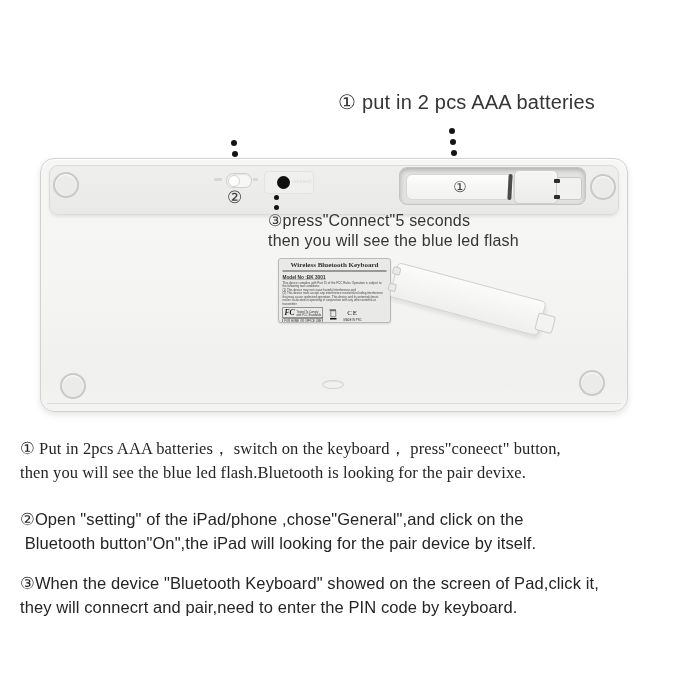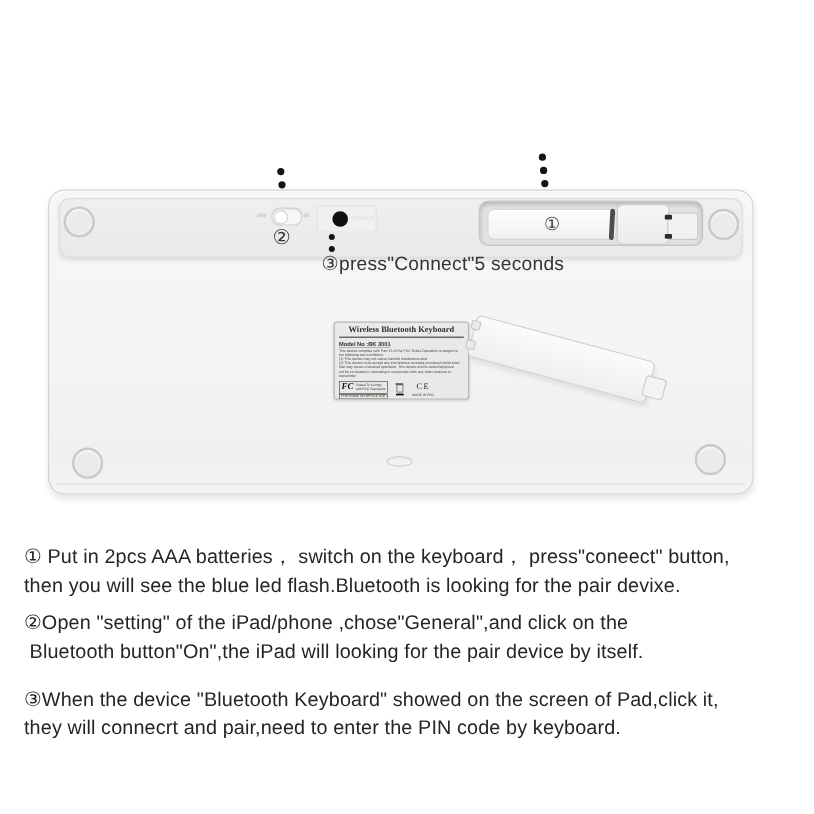--- a/index.html
+++ b/index.html
@@ -84,21 +84,21 @@
     background:linear-gradient(180deg,#f6f6f4,#ececea);
     border:1px solid #cfcfcd;border-radius:5px;
   }
   .bay-tab{
     position:absolute;left:156px;top:9px;width:26px;height:23px;box-sizing:border-box;
     background:#f1f1ef;border:1px solid #c9c9c7;border-radius:3px;
   }
   .tab-tick{position:absolute;width:6px;height:4px;background:#2c2c2a;border-radius:1px;}
   
   .sticker{
-    position:absolute;left:237px;top:109px;width:111px;height:63px;
+    position:absolute;left:237px;top:99px;width:111px;height:63px;
     background:#e9e9e7;border:1px solid #b9b9b7;border-radius:3px;
     box-shadow:0 1px 2px rgba(0,0,0,0.12);overflow:hidden;
   }
   .sticker-inner{
     width:222px;height:126px;transform:scale(0.5);transform-origin:0 0;
     box-sizing:border-box;padding:4px 7px;color:#2e2e2e;
   }
   .sticker-title{
     font-family:"Liberation Serif", serif;font-weight:bold;font-size:14px;
     text-align:center;border-bottom:2px solid #4a4a48;padding-bottom:3px;
@@ -137,29 +137,30 @@
   .oval-indent{
     position:absolute;left:281px;top:221px;width:20px;height:7px;
     border:1px solid #d3d3d1;border-radius:50%;background:#f2f2f0;
     box-shadow:inset 0 1px 1px rgba(0,0,0,0.06);
   }
   
   .para{
     position:absolute;left:20px;width:650px;font-size:16.5px;line-height:24px;
     color:#252525;white-space:pre-line;letter-spacing:0.1px;
   }
-  .para-1{top:452px;}
+  .para-1{top:437px;font-family:Liberation Serif, serif;}
   .para-2{top:507px;}
   .para-3{top:571px;}
 </style>
 </head>
 <body>
 
 <div class="canvas">
 
+  <div class="callout callout-1">① put in 2 pcs AAA batteries</div>
 
   <div>
     <div class="dot" style="left:449px;top:128px;"></div>
     <div class="dot" style="left:450px;top:139px;"></div>
     <div class="dot" style="left:451px;top:150px;"></div>
   </div>
 
   <div>
     <div class="dot" style="left:231px;top:140px;"></div>
     <div class="dot" style="left:232px;top:151px;"></div>
@@ -241,20 +242,21 @@
       <div class="cover-tab"></div>
       <div class="cover-nub" style="left:-4px;top:4px;"></div>
       <div class="cover-nub" style="left:-4px;top:21px;"></div>
     </div>
 
     <div class="oval-indent"></div>
   </div>
 
   <div class="callout callout-3">
     <div>③press"Connect"5 seconds</div>
+    <div>then you will see the blue led flash</div>
   </div>
 
   <div class="para para-1">① Put in 2pcs AAA batteries， switch on the keyboard， press"coneect" button,
 then you will see the blue led flash.Bluetooth is looking for the pair devixe.</div>
   <div class="para para-2">②Open "setting" of the iPad/phone ,chose"General",and click on the
 &nbsp;Bluetooth button"On",the iPad will looking for the pair device by itself.</div>
   <div class="para para-3">③When the device "Bluetooth Keyboard" showed on the screen of Pad,click it,
 they will connecrt and pair,need to enter the PIN code by keyboard.</div>
 
 </div>

